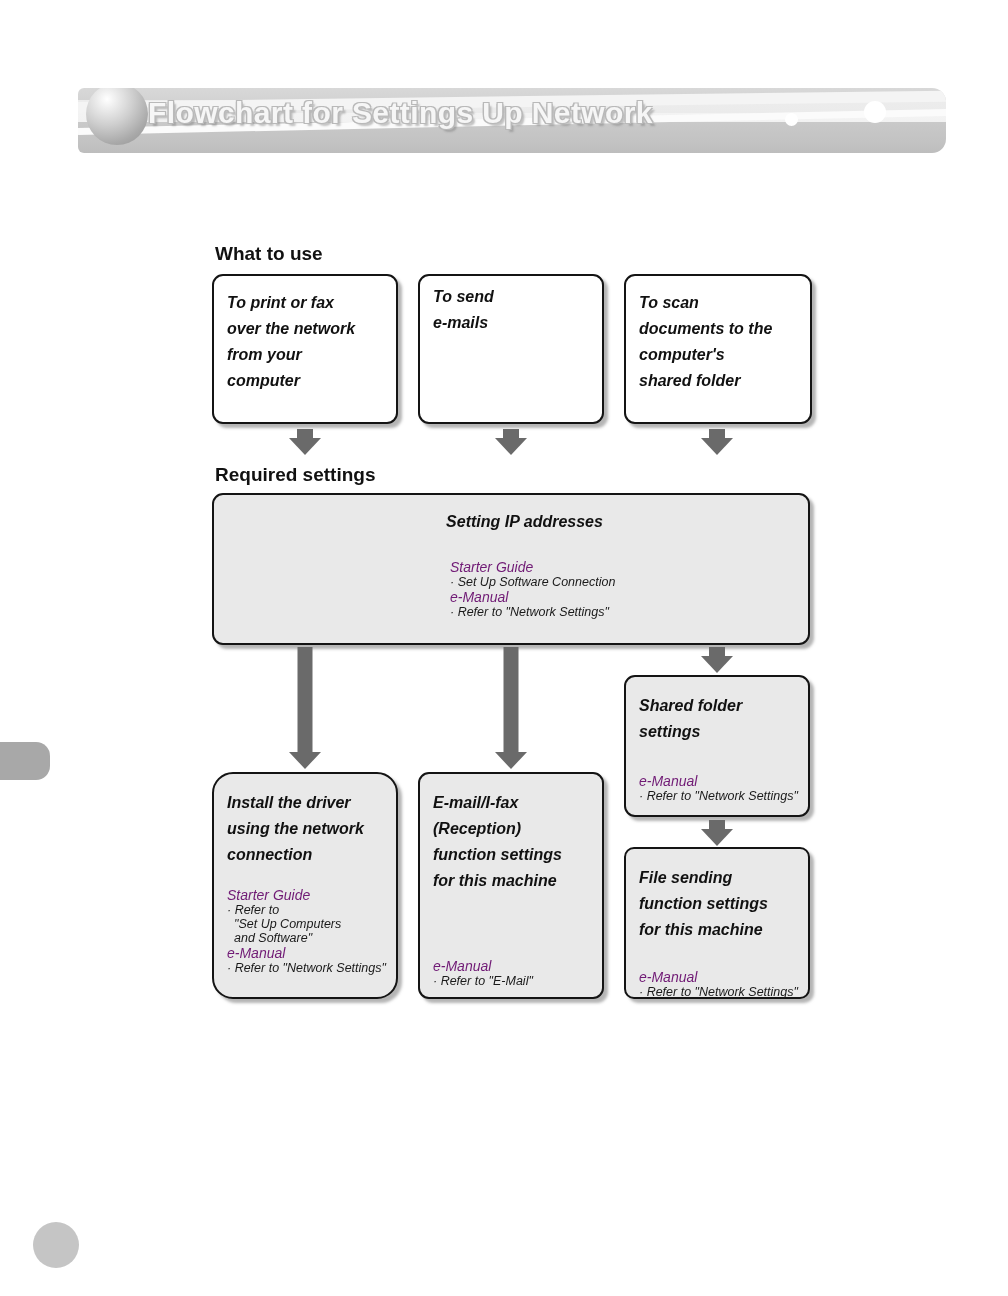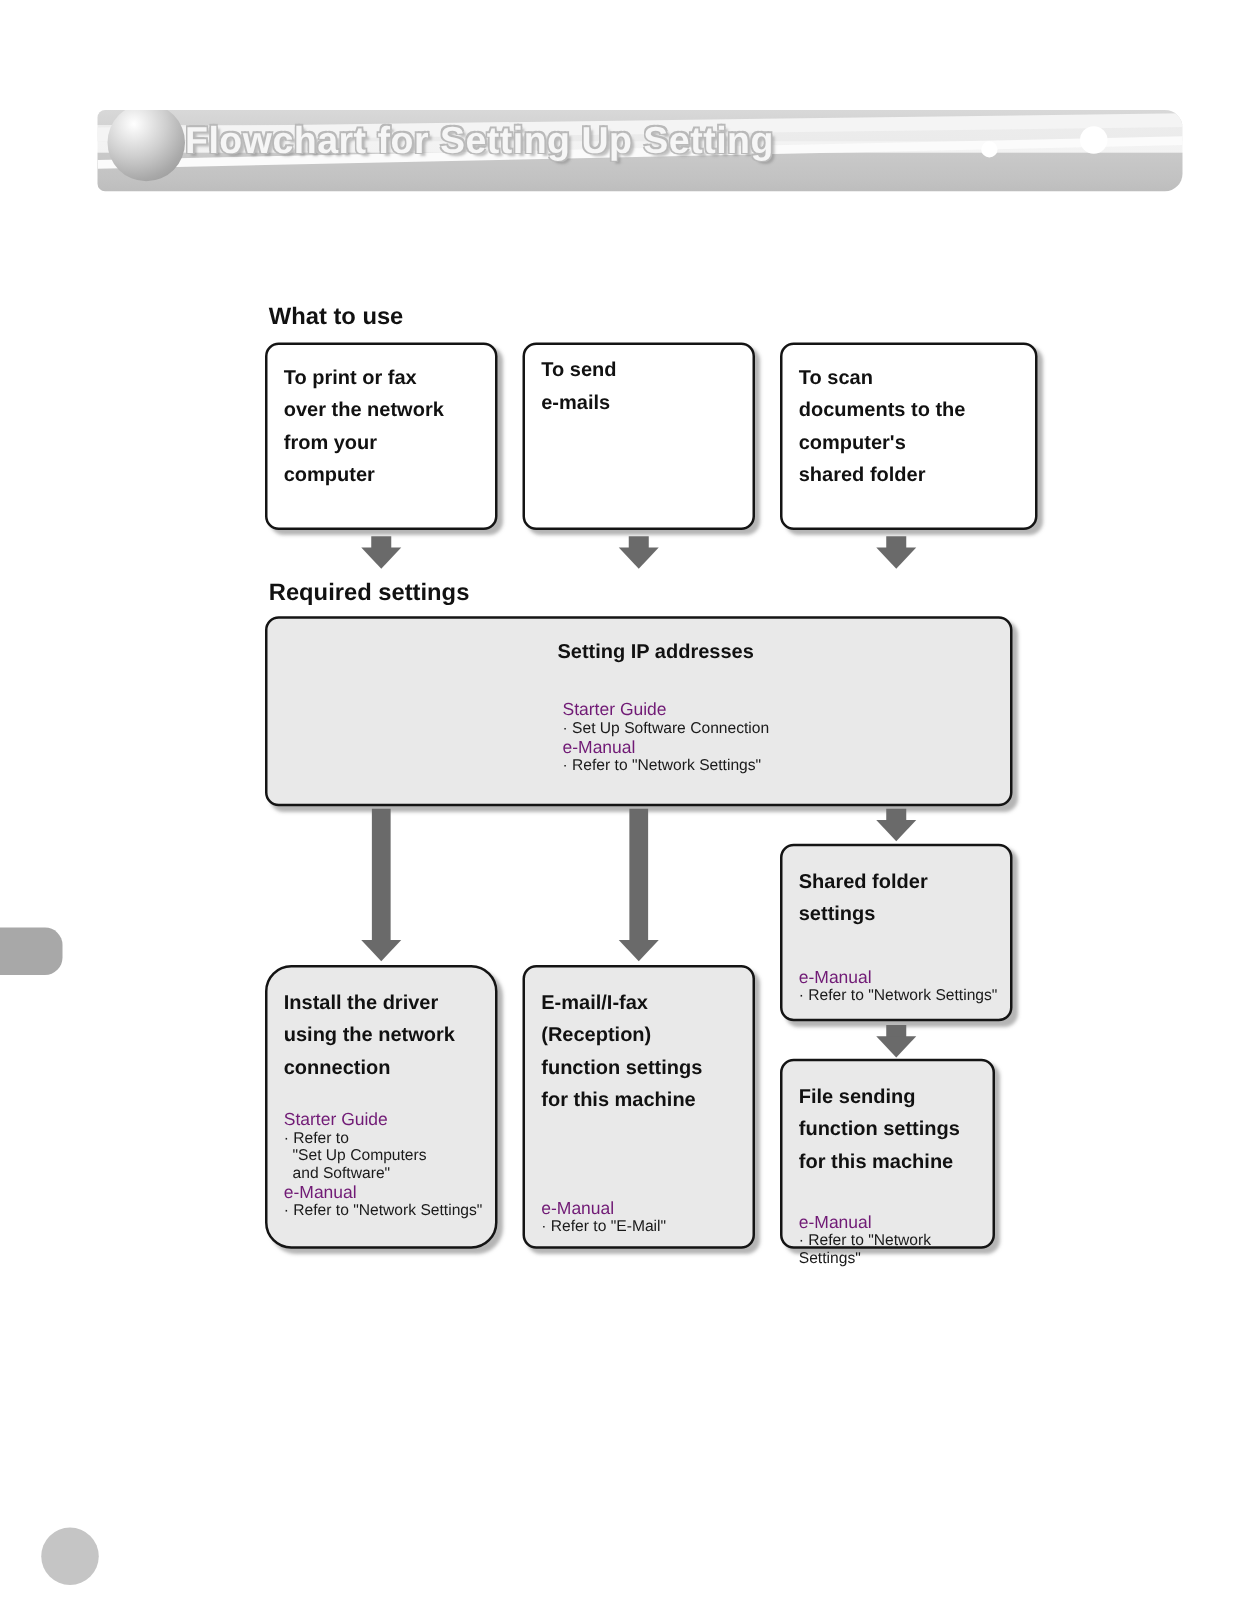--- a/index.html
+++ b/index.html
@@ -74,52 +74,53 @@
   #heading-what-to-use{left:215px;top:243px;}
   #heading-required{left:215px;top:464px;}
 
   
   .box{
     position:absolute;
     border:2px solid #141414;
     border-radius:11px;
     box-shadow:4px 4px 3px rgba(120,120,120,.55);
     box-sizing:border-box;
+    font-style:italic;
   }
   .box.white{background:#ffffff;}
   .box.gray{background:#e9e9e9;}
 
   .box-title{
     font-size:16px;font-weight:bold;color:#111;line-height:1.62;
   }
   .box-title.center{text-align:center;padding-left:27px;}
   .ref-src{font-size:14px;color:#701a75;}
   .ref-item{font-size:12.5px;color:#1a1a1a;}
   .ref-item.indent{padding-left:7px;}
 
   
   #box-print{left:212px;top:274px;width:186px;height:150px;}
   #box-print .inner{padding:14px 0 0 13px;}
   #box-email{left:418px;top:274px;width:186px;height:150px;}
   #box-email .inner{padding:8px 0 0 13px;}
-  #box-scan{left:624px;top:274px;width:206px;height:150px;}
+  #box-scan{left:624px;top:274px;width:188px;height:150px;}
   #box-scan .inner{padding:14px 0 0 13px;}
 
   
   #box-ip{left:212px;top:493px;width:598px;height:152px;}
   #box-ip .ip-title{margin-top:14px;text-align:center;}
   #box-ip .ip-refs{margin-top:24px;margin-left:236px;}
 
   
   #box-shared{left:624px;top:675px;width:186px;height:142px;}
   #box-shared .inner{padding:16px 0 0 13px;}
   #box-shared .refs{margin-top:28px;}
 
   
-  #box-file{left:624px;top:847px;width:172px;height:152px;}
+  #box-file{left:624px;top:847px;width:186px;height:152px;border-radius:10px;}
   #box-file .inner{padding:16px 0 0 13px;}
   #box-file .refs{margin-top:26px;}
 
   
   #box-install{left:212px;top:772px;width:186px;height:227px;border-radius:21px;}
   #box-install .inner{padding:16px 0 0 13px;}
   #box-install .refs{margin-top:19px;}
 
   
   #box-ifax{left:418px;top:772px;width:186px;height:227px;}
@@ -159,21 +160,21 @@
 
 <div id="left-tab"></div>
 <div id="page-circle"></div>
 
 <div id="banner">
   <div id="banner-stripe-a"></div>
   <div id="banner-stripe-b"></div>
   <div id="banner-dot-small"></div>
   <div id="banner-dot-large"></div>
   <div id="banner-sphere"></div>
-  <div id="banner-title">Flowchart for Setting Up Setting</div>
+  <div id="banner-title">Flowchart for Settings Up Network</div>
 </div>
 
 <div class="section-heading" id="heading-what-to-use">What to use</div>
 
 <div class="section-heading" id="heading-required">Required settings</div>
 
 <div class="box white" id="box-print">
   <div class="inner">
     <div class="box-title">To print or fax<br>over the network<br>from your<br>computer</div>
   </div>

